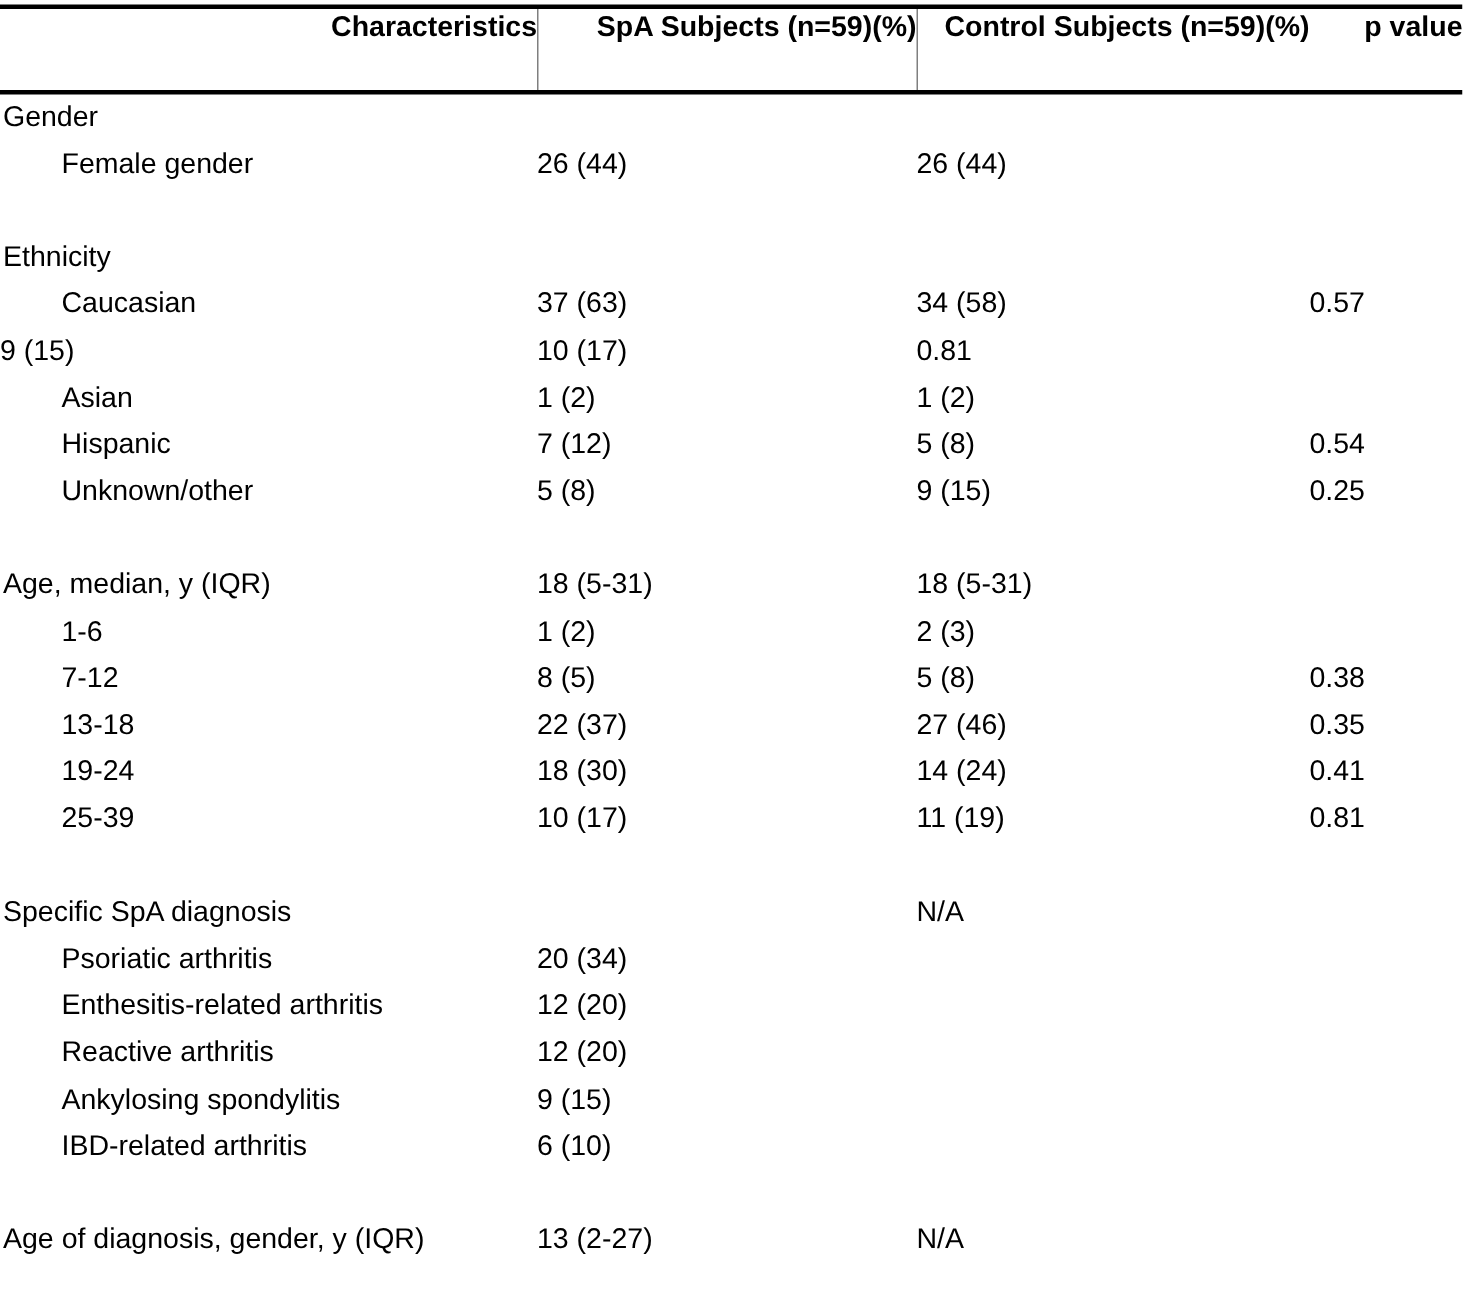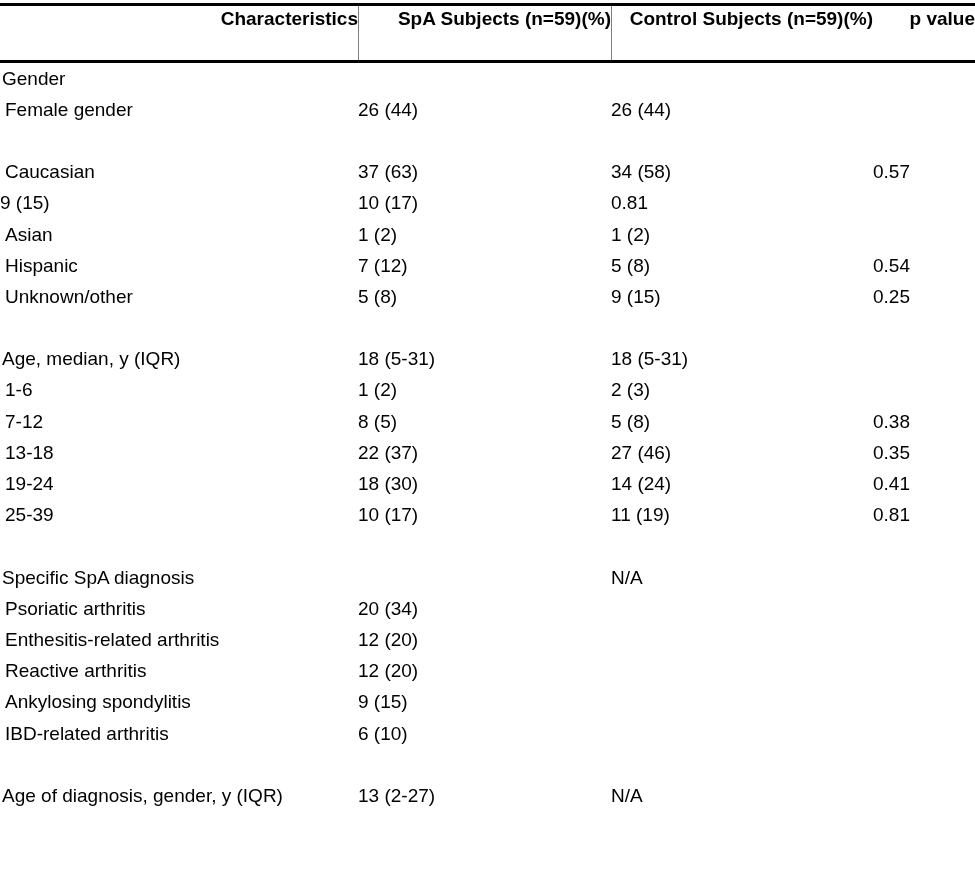--- a/index.html
+++ b/index.html
@@ -25,21 +25,21 @@
     padding: 0 0 3px 2px; box-sizing: border-box; white-space: nowrap;
   }
   .hcell.vline { border-left: 1.5px solid #7f7f7f; padding-left: 4px; }
   .body-row {
     display: grid;
     grid-template-columns: 358px 253px 262px 102px;
     height: 31.2px; align-items: center;
     font-size: 19px;
   }
   .lcell { padding-left: 2px; white-space: nowrap; }
-  .lcell.indent { padding-left: 5px; }
+  .lcell.indent { padding-left: 41px; }
   .vcell { white-space: nowrap; }
 </style>
 </head>
 <body>
 
 <div class="page">
   <div class="tbl">
     <div class="header-row">
       <div class="hcell">
         <span>Characteristics</span>
@@ -63,20 +63,26 @@
           <div class="vcell"></div>
           <div class="vcell"></div>
         </div>
         <div class="body-row">
           <div class="lcell indent">Female gender</div>
           <div class="vcell">26 (44)</div>
           <div class="vcell">26 (44)</div>
           <div class="vcell"></div>
         </div>
         <div class="body-row"></div>
+        <div class="body-row">
+          <div class="lcell">Ethnicity</div>
+          <div class="vcell"></div>
+          <div class="vcell"></div>
+          <div class="vcell"></div>
+        </div>
         <div class="body-row">
           <div class="lcell indent">Caucasian</div>
           <div class="vcell">37 (63)</div>
           <div class="vcell">34 (58)</div>
           <div class="vcell">0.57</div>
         </div>
         <div class="body-row">
           <div class="vcell">9 (15)</div>
           <div class="vcell">10 (17)</div>
           <div class="vcell">0.81</div>

